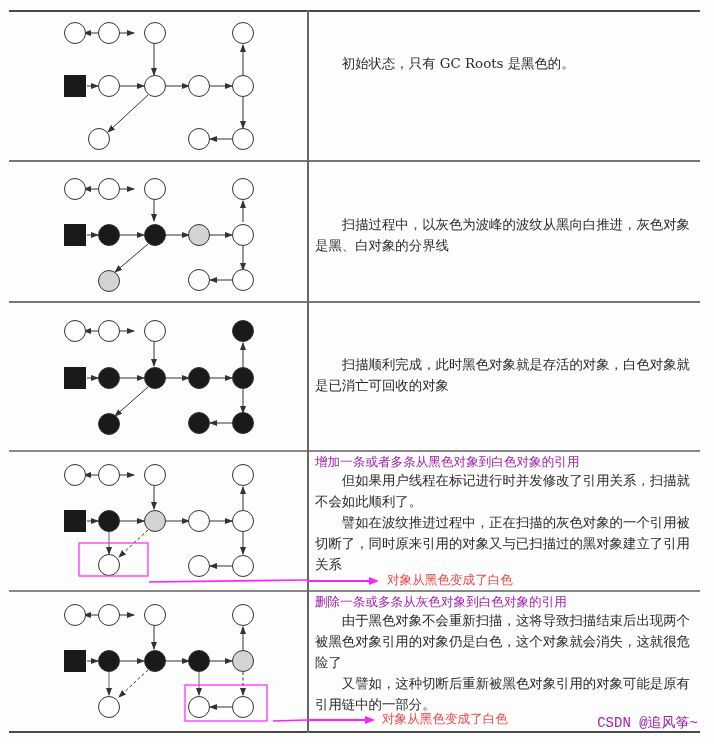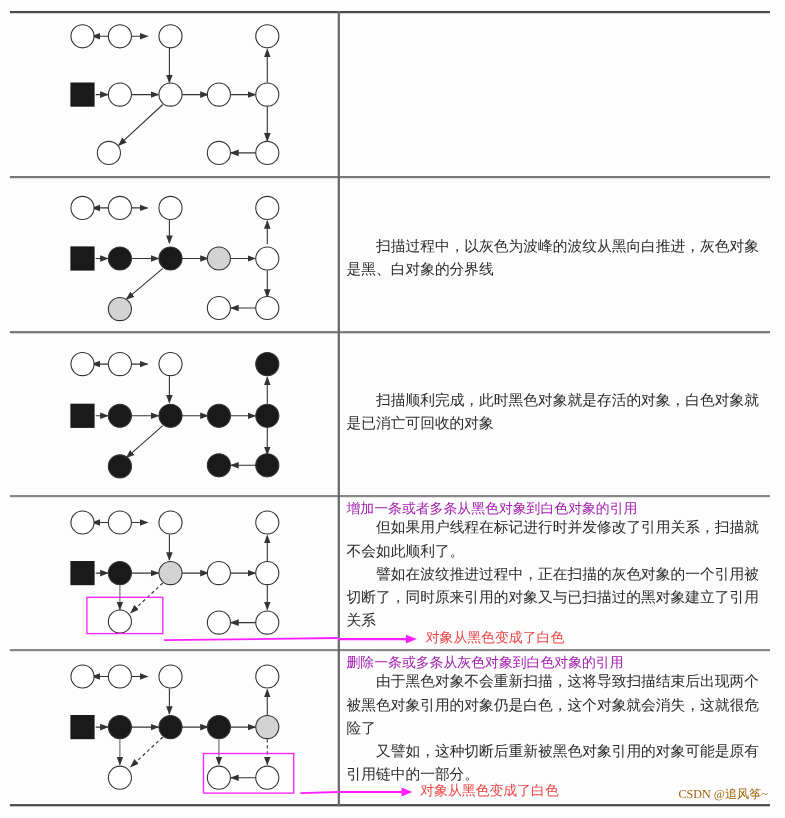--- a/index.html
+++ b/index.html
@@ -11,22 +11,22 @@
     .vline { position: absolute; left: 298px; top: 0; width: 1.5px; height: 723px; background: #666; }
     .row { position: absolute; left: 0; width: 691px; }
     .diagram { position: absolute; left: 0; top: 0; width: 298px; height: 100%; }
     .diagram svg { position: absolute; left: 0; top: 0; }
     .text { position: absolute; left: 306px; width: 384px; font-size: 13.4px; line-height: 21px; }
     .text p { margin: 0; text-indent: 2em; }
     .heading { color: #a21caf; font-family: "DejaVu Sans", "Liberation Sans", sans-serif;
                font-size: 12.6px; line-height: 17px; text-indent: 0 !important; margin: 0; }
     .note { position: absolute; color: #ef4444; font-family: Liberation Serif, serif;
             font-size: 12.6px; white-space: nowrap; }
-    .watermark { position: absolute; right: 16px; top: 714px; color: #a16207;
-                 font-family: Liberation Serif, serif; font-size: 11px; }
+    .watermark { position: absolute; right: 16px; top: 714px; color: #a21caf;
+                 font-family: Liberation Mono, monospace; font-size: 14px; }
   </style>
 </head>
 <body>
 
 <div class="table">
   <div class="hline" style="top:0"></div>
   <div class="hline thin" style="top:150px"></div>
   <div class="hline thin" style="top:291px"></div>
   <div class="hline thin" style="top:440px; background:#888"></div>
   <div class="hline thin" style="top:580px; background:#888"></div>
@@ -64,20 +64,21 @@
           <circle cx="190" cy="76" r="10.5"></circle>
           <circle cx="234" cy="76" r="10.5"></circle>
           <circle cx="90" cy="129" r="10.5"></circle>
           <circle cx="190" cy="129" r="10.5"></circle>
           <circle cx="234" cy="129" r="10.5"></circle>
         </g>
         <rect x="55" y="65" width="22" height="22" fill="#1a1a1a"></rect>
       </svg>
     </div>
     <div class="text" style="top:43px">
+      <p>初始状态，只有 GC Roots 是黑色的。</p>
     </div>
   </div>
 
   <div class="row" style="top:154px; height:140px">
     <div class="diagram">
       <svg width="298" height="140" viewBox="0 0 298 140">
         <g stroke="#333" stroke-width="1" fill="none" marker-end="url(#ah)">
           <line x1="91" y1="25" x2="75" y2="25"></line>
           <line x1="109" y1="25" x2="125" y2="25"></line>
           <line x1="145" y1="36" x2="145" y2="57"></line>

